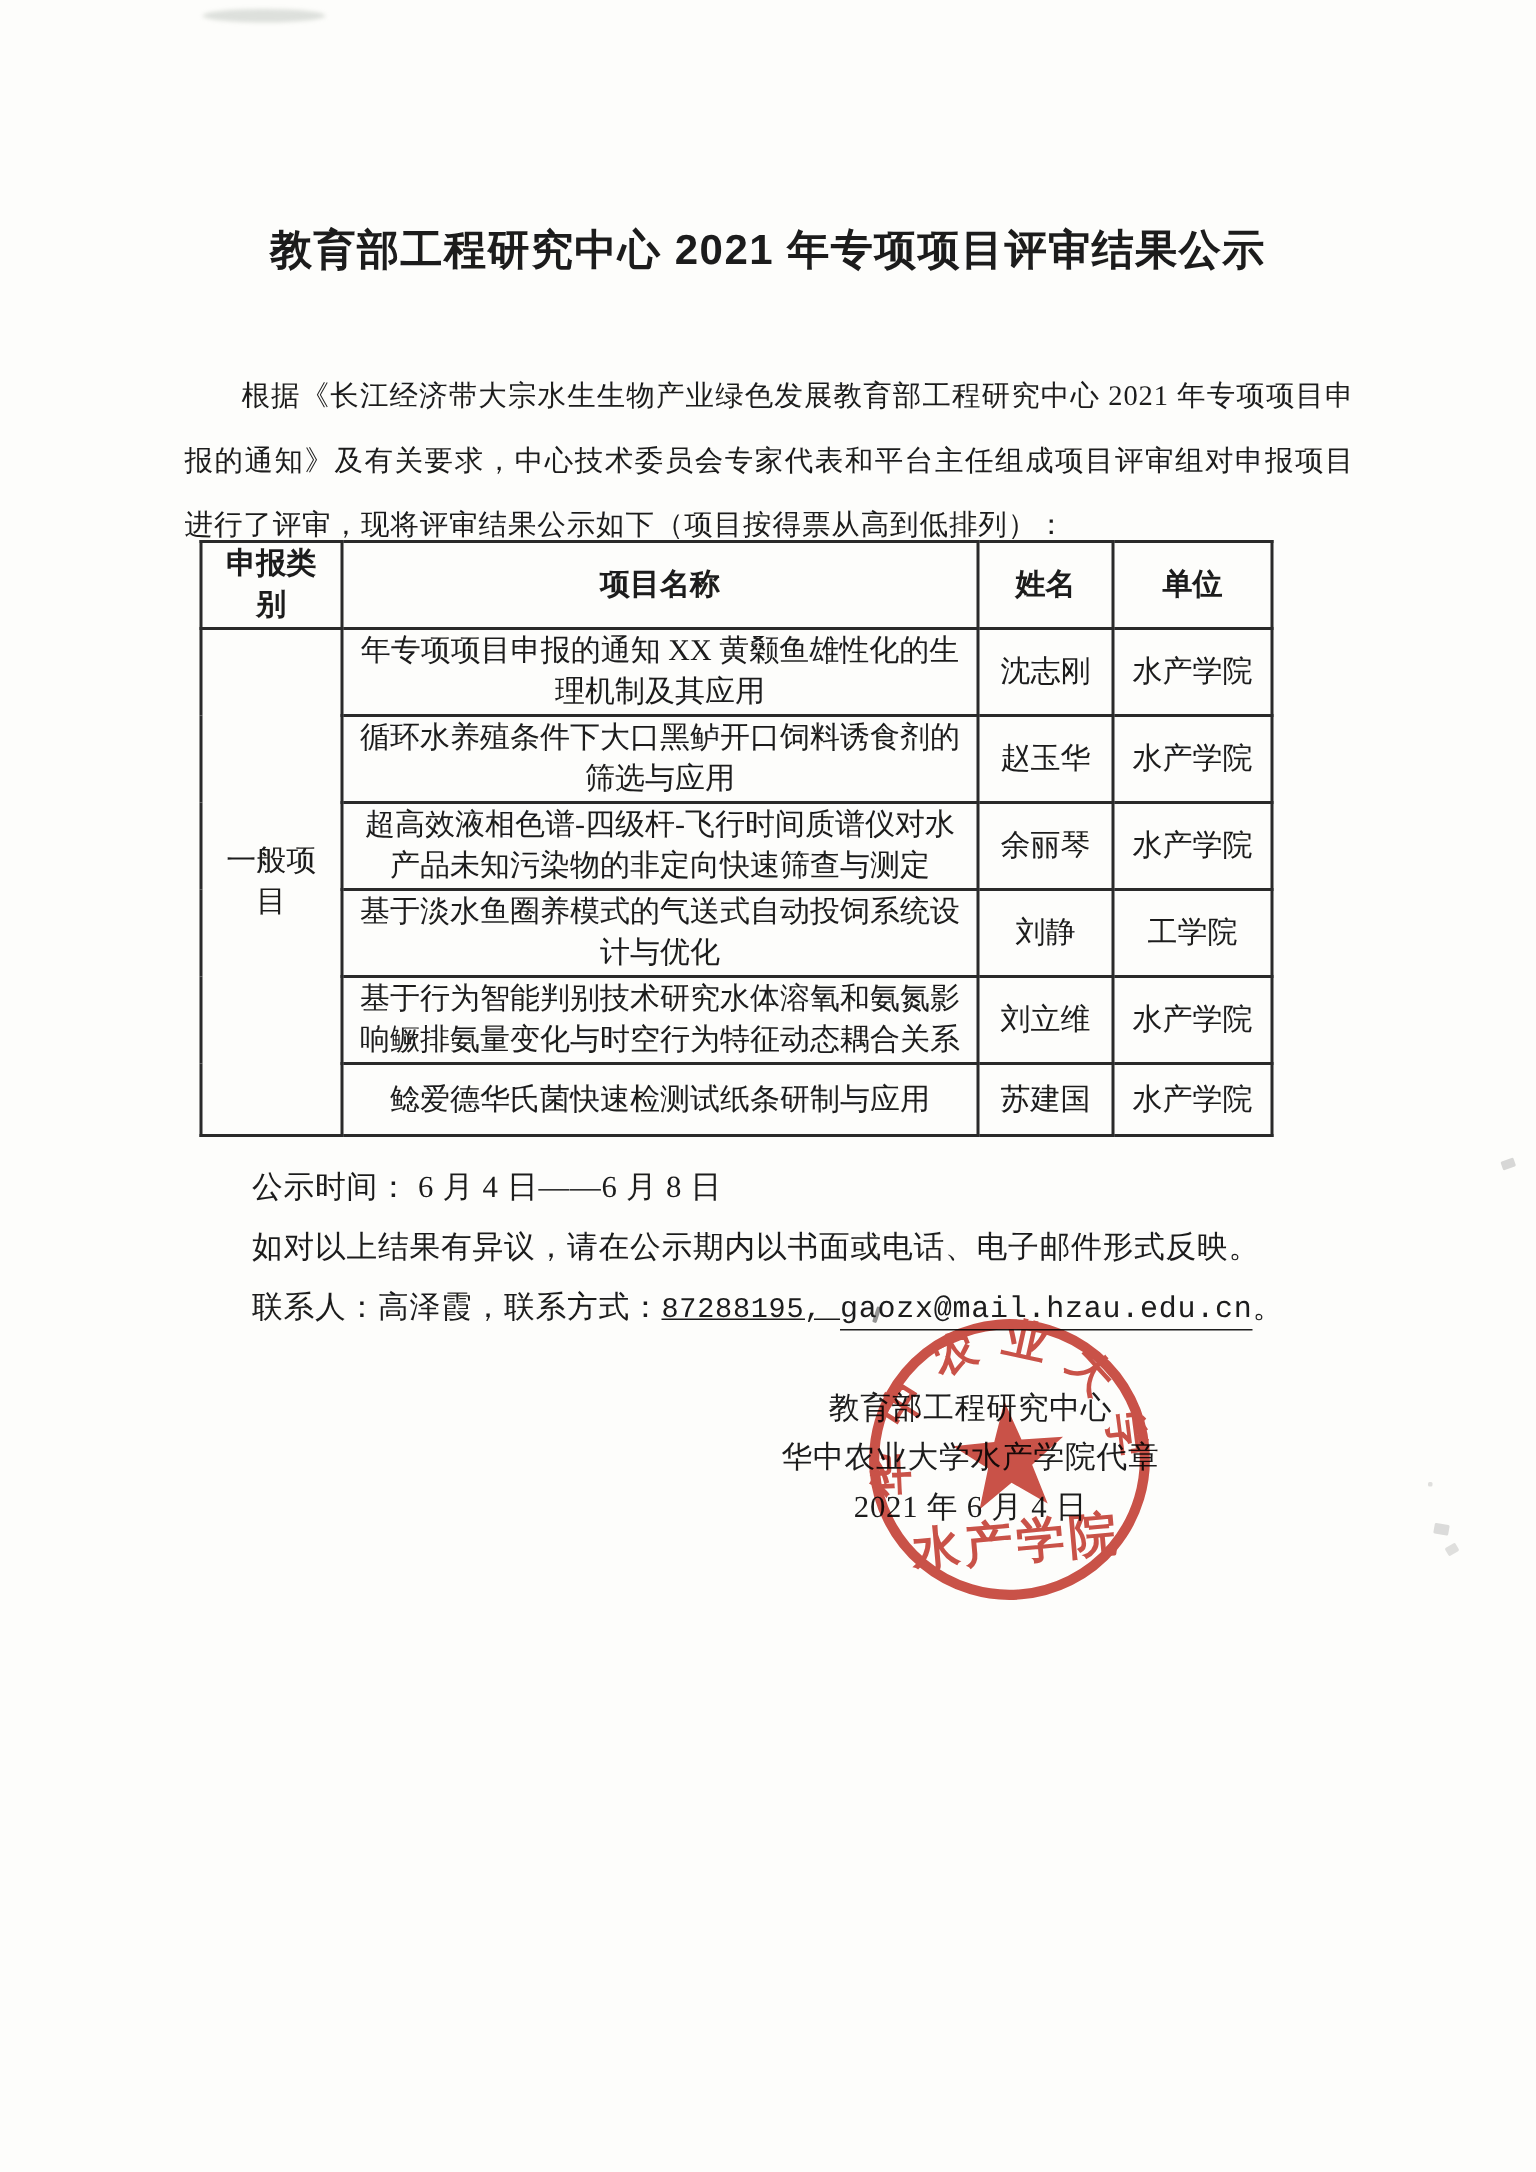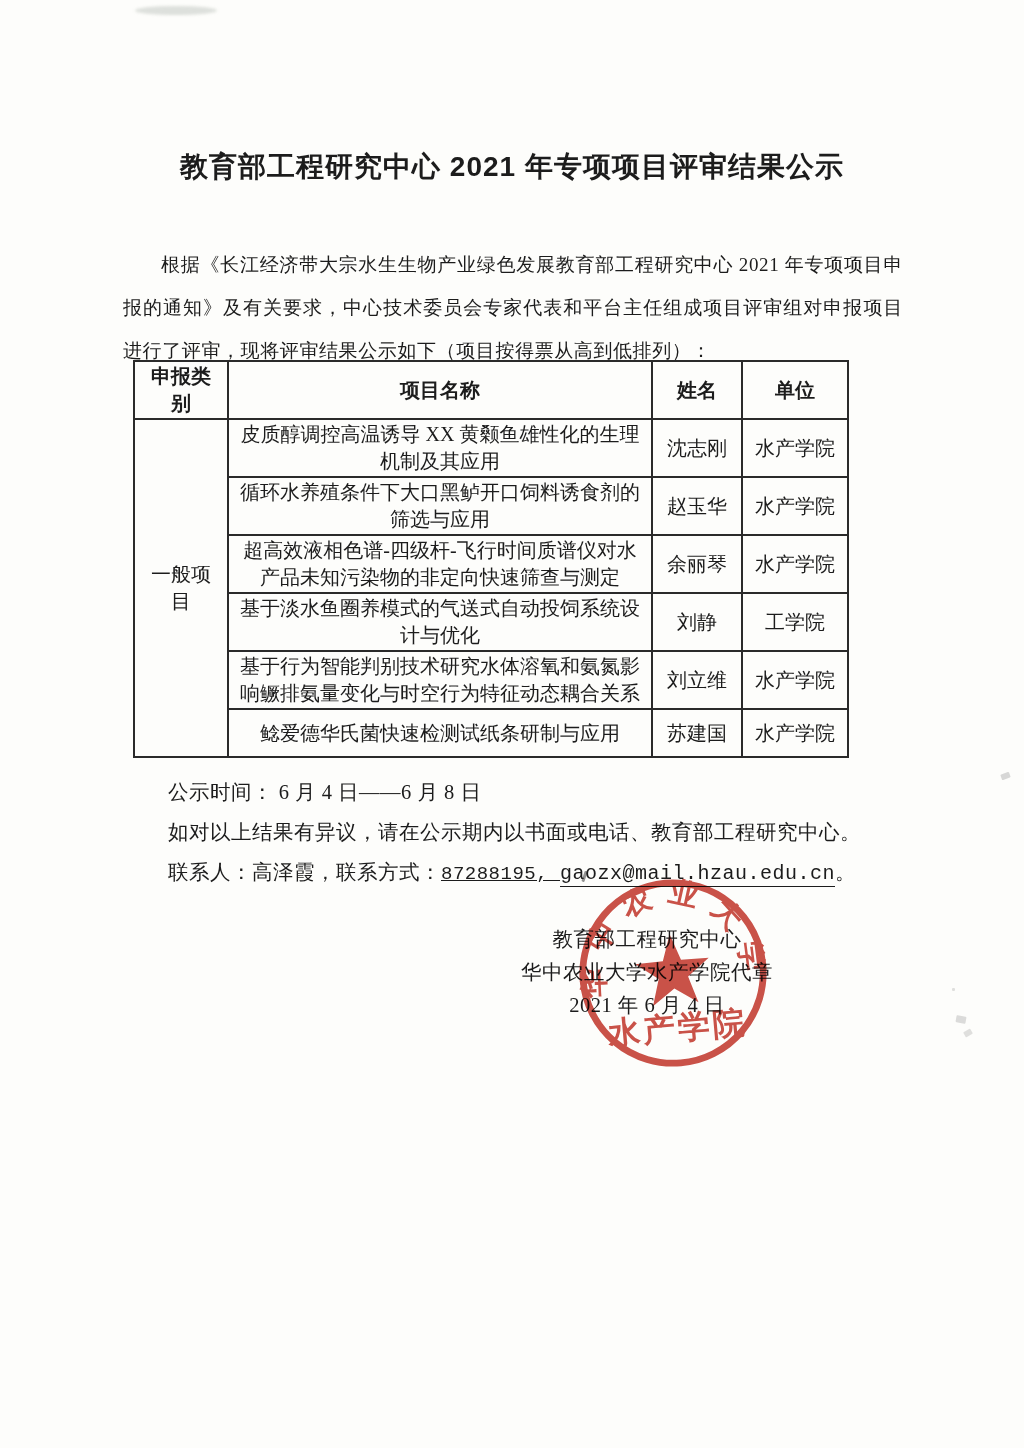--- a/index.html
+++ b/index.html
@@ -103,21 +103,21 @@
     </colgroup>
     <tbody>
       <tr class="hdr">
         <th>申报类别</th>
         <th>项目名称</th>
         <th>姓名</th>
         <th>单位</th>
       </tr>
       <tr class="r">
         <td rowspan="6">一般项目</td>
-        <td>皮质醇调控高温诱导 XX 黄颡鱼雄性化的生理机制及其应用</td>
+        <td>年专项项目申报的通知 XX 黄颡鱼雄性化的生理机制及其应用</td>
         <td>沈志刚</td>
         <td>水产学院</td>
       </tr>
       <tr class="r">
         <td>循环水养殖条件下大口黑鲈开口饲料诱食剂的筛选与应用</td>
         <td>赵玉华</td>
         <td>水产学院</td>
       </tr>
       <tr class="r">
         <td>超高效液相色谱-四级杆-飞行时间质谱仪对水产品未知污染物的非定向快速筛查与测定</td>
@@ -137,21 +137,21 @@
       <tr class="r-last">
         <td>鲶爱德华氏菌快速检测试纸条研制与应用</td>
         <td>苏建国</td>
         <td>水产学院</td>
       </tr>
     </tbody>
   </table>
 
   <div class="footer-block">
     <div>公示时间： 6 月 4 日——6 月 8 日</div>
-    <div>如对以上结果有异议，请在公示期内以书面或电话、教育部工程研究中心。</div>
+    <div>如对以上结果有异议，请在公示期内以书面或电话、电子邮件形式反映。</div>
     <div><span>联系人：高泽霞，联系方式：</span><span class="mono">87288195, </span><span class="email">gaozx@mail.hzau.edu.cn</span><span>。</span></div>
   </div>
 
   <div class="signature">
     <div>教育部工程研究中心</div>
     <div>华中农业大学水产学院代章</div>
     <div>2021 年 6 月 4 日</div>
   </div>
 
   <svg class="stamp" viewBox="0 0 200 200">

